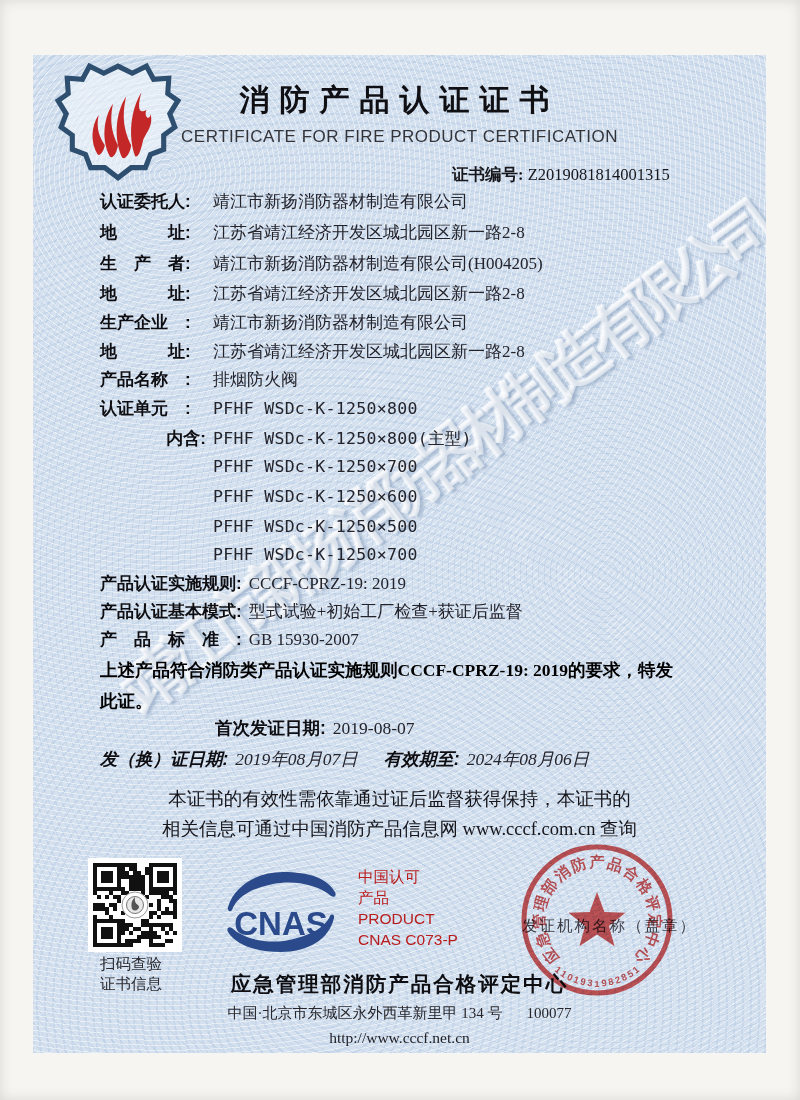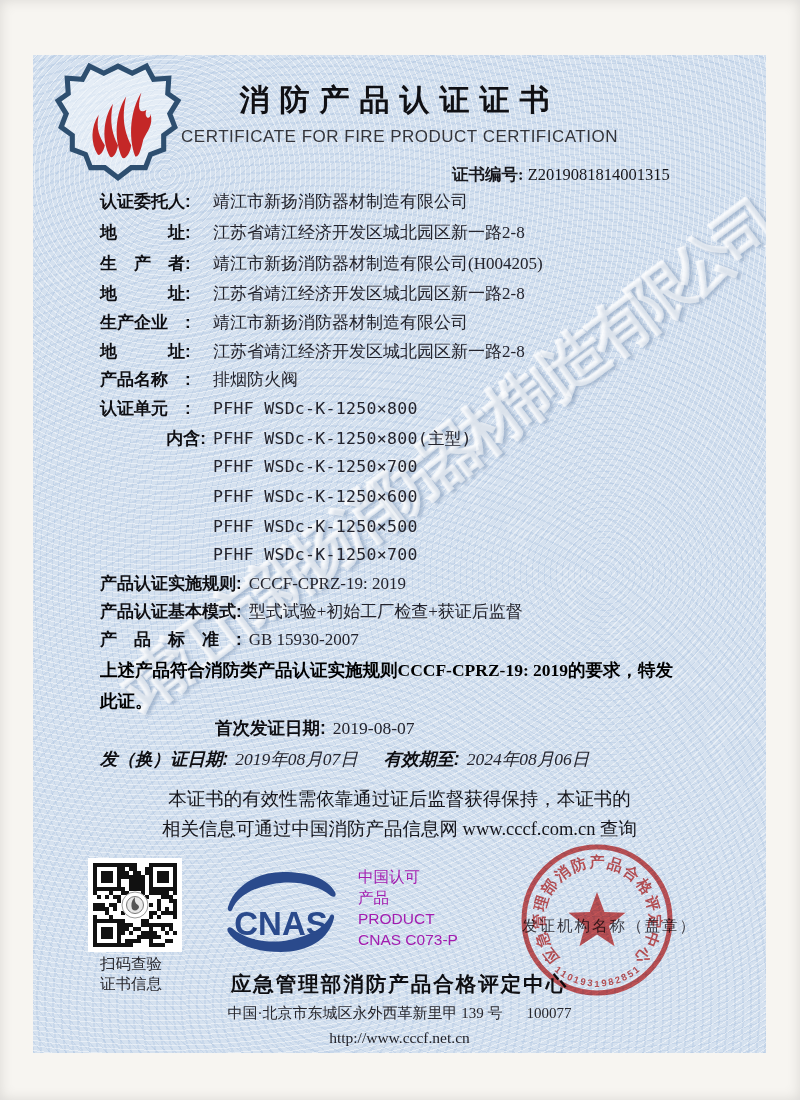--- a/index.html
+++ b/index.html
@@ -31,21 +31,21 @@
   .val{color:#23232c;}
   .mono{font-family:"DejaVu Sans Mono",monospace;font-size:16.5px;letter-spacing:.3px;}
   .statement{left:100px;top:655px;width:578px;font-weight:bold;font-size:17.5px;line-height:31px;color:#000000;}
   .dates1{left:215px;top:716px;font-size:17.5px;}
   .dates2{left:100px;top:747px;font-size:17.5px;white-space:nowrap;font-style:italic;}
   .dlbl{font-weight:bold;font-family:"Liberation Sans",sans-serif;color:#0e0e12;}
   .dval{color:#23232c;margin-left:7px;}
   .gap{display:inline-block;width:26px;}
   .notice{left:33px;width:733px;text-align:center;font-size:18.5px;color:#15151b;}
   .qr-cap{left:100px;top:954px;font-size:15.5px;line-height:20px;color:#2a2a30;}
-  .cnas-info{left:358px;top:866px;font-size:15.5px;line-height:21px;color:#a21caf;
+  .cnas-info{left:358px;top:866px;font-size:15.5px;line-height:21px;color:#b91c1c;
              font-family:"Liberation Sans",sans-serif;}
   .stamp-behind{left:522px;top:916px;font-size:15.5px;letter-spacing:2px;color:#3c3c44;z-index:1;}
   .stamp-wrap{left:512px;top:832px;width:170px;height:170px;z-index:5;opacity:.85;mix-blend-mode:multiply;}
   .org{left:33px;top:970px;width:733px;text-align:center;font-size:20.5px;font-weight:bold;
        letter-spacing:2px;color:#0e0e12;z-index:2;}
   .addr{left:33px;top:1004px;width:733px;text-align:center;font-size:15px;color:#26262c;}
   .addr .pc{margin-left:24px;}
   .site{left:33px;top:1029px;width:733px;text-align:center;font-size:15.5px;color:#1d1d24;}
 </style>
 </head>
@@ -297,17 +297,17 @@
       <text x="91.94969099848528" y="150.61550762411474" fill="#cf3a3a" font-size="9.5" font-weight="bold" text-anchor="middle" dominant-baseline="central" font-family="Liberation Sans, sans-serif" transform="rotate(-6.333333333333343 91.94969099848528 150.61550762411474)">9</text>
       <text x="98.8145533238379" y="149.4667236516055" fill="#cf3a3a" font-size="9.5" font-weight="bold" text-anchor="middle" dominant-baseline="central" font-family="Liberation Sans, sans-serif" transform="rotate(-12.666666666666657 98.8145533238379 149.4667236516055)">8</text>
       <text x="105.51079373080088" y="147.56767026275696" fill="#cf3a3a" font-size="9.5" font-weight="bold" text-anchor="middle" dominant-baseline="central" font-family="Liberation Sans, sans-serif" transform="rotate(-19 105.51079373080088 147.56767026275696)">2</text>
       <text x="111.95667719132425" y="144.94152750675678" fill="#cf3a3a" font-size="9.5" font-weight="bold" text-anchor="middle" dominant-baseline="central" font-family="Liberation Sans, sans-serif" transform="rotate(-25.333333333333343 111.95667719132425 144.94152750675678)">8</text>
       <text x="118.07352456107732" y="141.62035036353097" fill="#cf3a3a" font-size="9.5" font-weight="bold" text-anchor="middle" dominant-baseline="central" font-family="Liberation Sans, sans-serif" transform="rotate(-31.666666666666686 118.07352456107732 141.62035036353097)">5</text>
       <text x="123.78667294551647" y="137.64467747722347" fill="#cf3a3a" font-size="9.5" font-weight="bold" text-anchor="middle" dominant-baseline="central" font-family="Liberation Sans, sans-serif" transform="rotate(-38 123.78667294551647 137.64467747722347)">1</text>
     </svg>
 
   <div class="abs org">应急管理部消防产品合格评定中心</div>
   <div class="abs addr">
-    <span>中国·北京市东城区永外西革新里甲 139 号</span><span class="pc">100077</span>
+    <span>中国·北京市东城区永外西革新里甲 134 号</span><span class="pc">100077</span>
   </div>
   <div class="abs site">http://www.cccf.net.cn</div>
 
 </div>
 
 </body></html>

